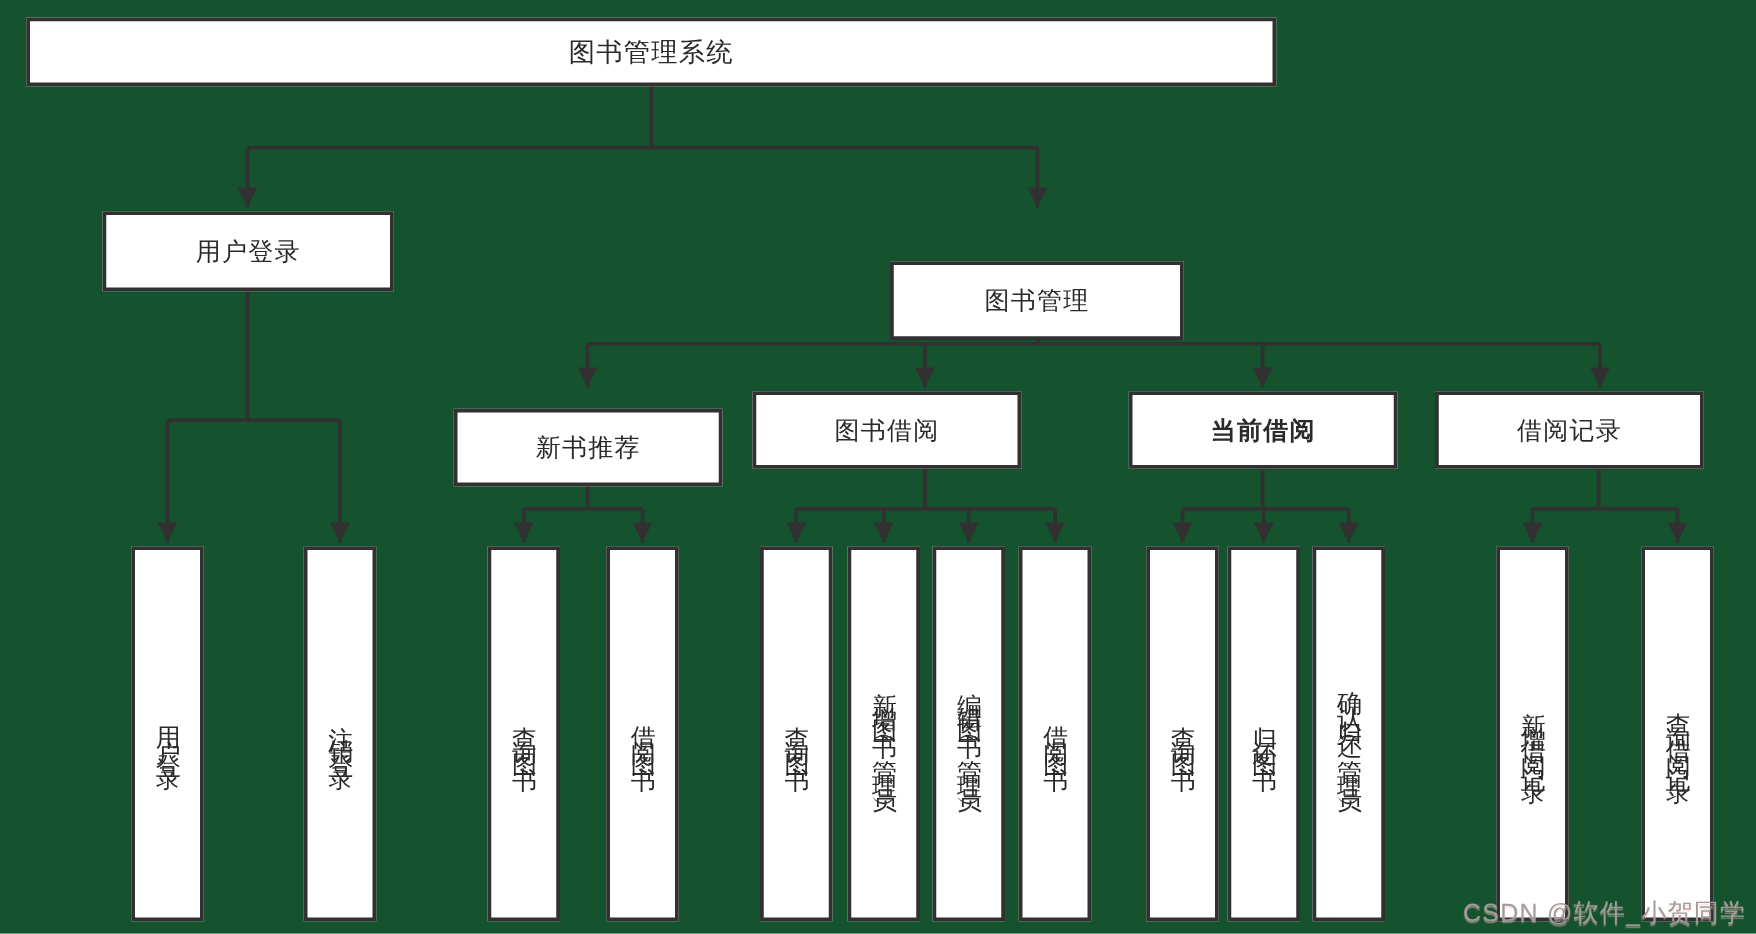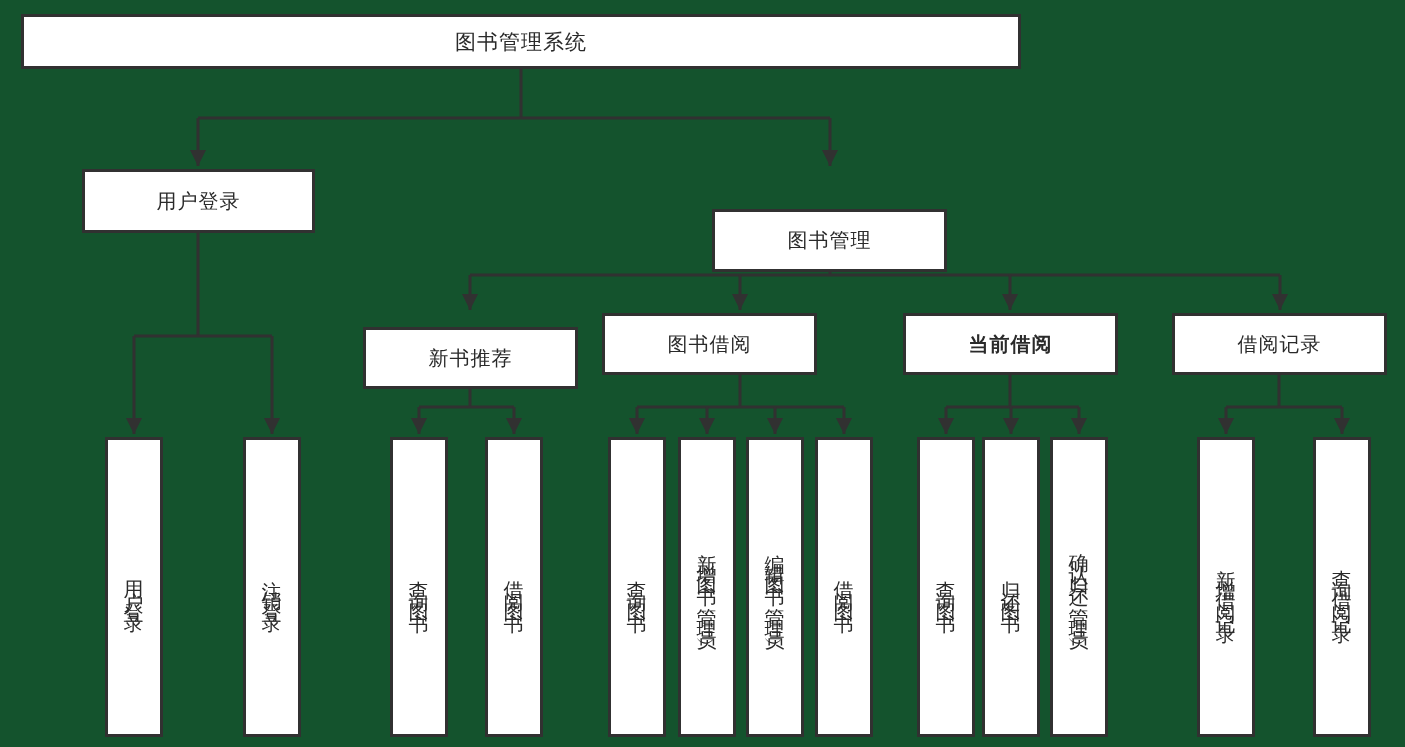--- a/index.html
+++ b/index.html
@@ -109,21 +109,21 @@
   </svg>
 
   <div class="box root" style="left:21px; top:14px; width:1000px; height:55px;">图书管理系统</div>
 
   <div class="box" style="left:82px; top:169px; width:233px; height:64px;">用户登录</div>
   <div class="box" style="left:712px; top:169px; width:235px; height:63px;margin-top:40px;">图书管理</div>
 
   <div class="box" style="left:363px; top:327px; width:215px; height:62px;">新书推荐</div>
   <div class="box" style="left:602px; top:313px; width:215px; height:62px;">图书借阅</div>
   <div class="box" style="left:903px; top:313px; width:215px; height:62px;font-weight:bold;">当前借阅</div>
-  <div class="box" style="left:1172px; top:313px; width:215px; height:62px;">借阅记录</div>
+  <div class="box" style="left:1148px; top:313px; width:215px; height:62px;">借阅记录</div>
 
   <div class="box vbox" style="left:105px; top:437px; width:58px; height:300px;">
     <span class="vtext">用户登录</span>
   </div>
   <div class="box vbox" style="left:243px; top:437px; width:58px; height:300px;">
     <span class="vtext">注销登录</span>
   </div>
 
   <div class="box vbox" style="left:390px; top:437px; width:58px; height:300px;">
     <span class="vtext">查询图书</span>
@@ -155,14 +155,15 @@
     <span class="vtext">确认归还（管理员）</span>
   </div>
 
   <div class="box vbox" style="left:1197px; top:437px; width:58px; height:300px;">
     <span class="vtext">新增借阅记录</span>
   </div>
   <div class="box vbox" style="left:1313px; top:437px; width:58px; height:300px;">
     <span class="vtext">查询借阅记录</span>
   </div>
 
+  <div class="watermark">CSDN @软件_小贺同学</div>
 
 </div>
 
 </body></html>

